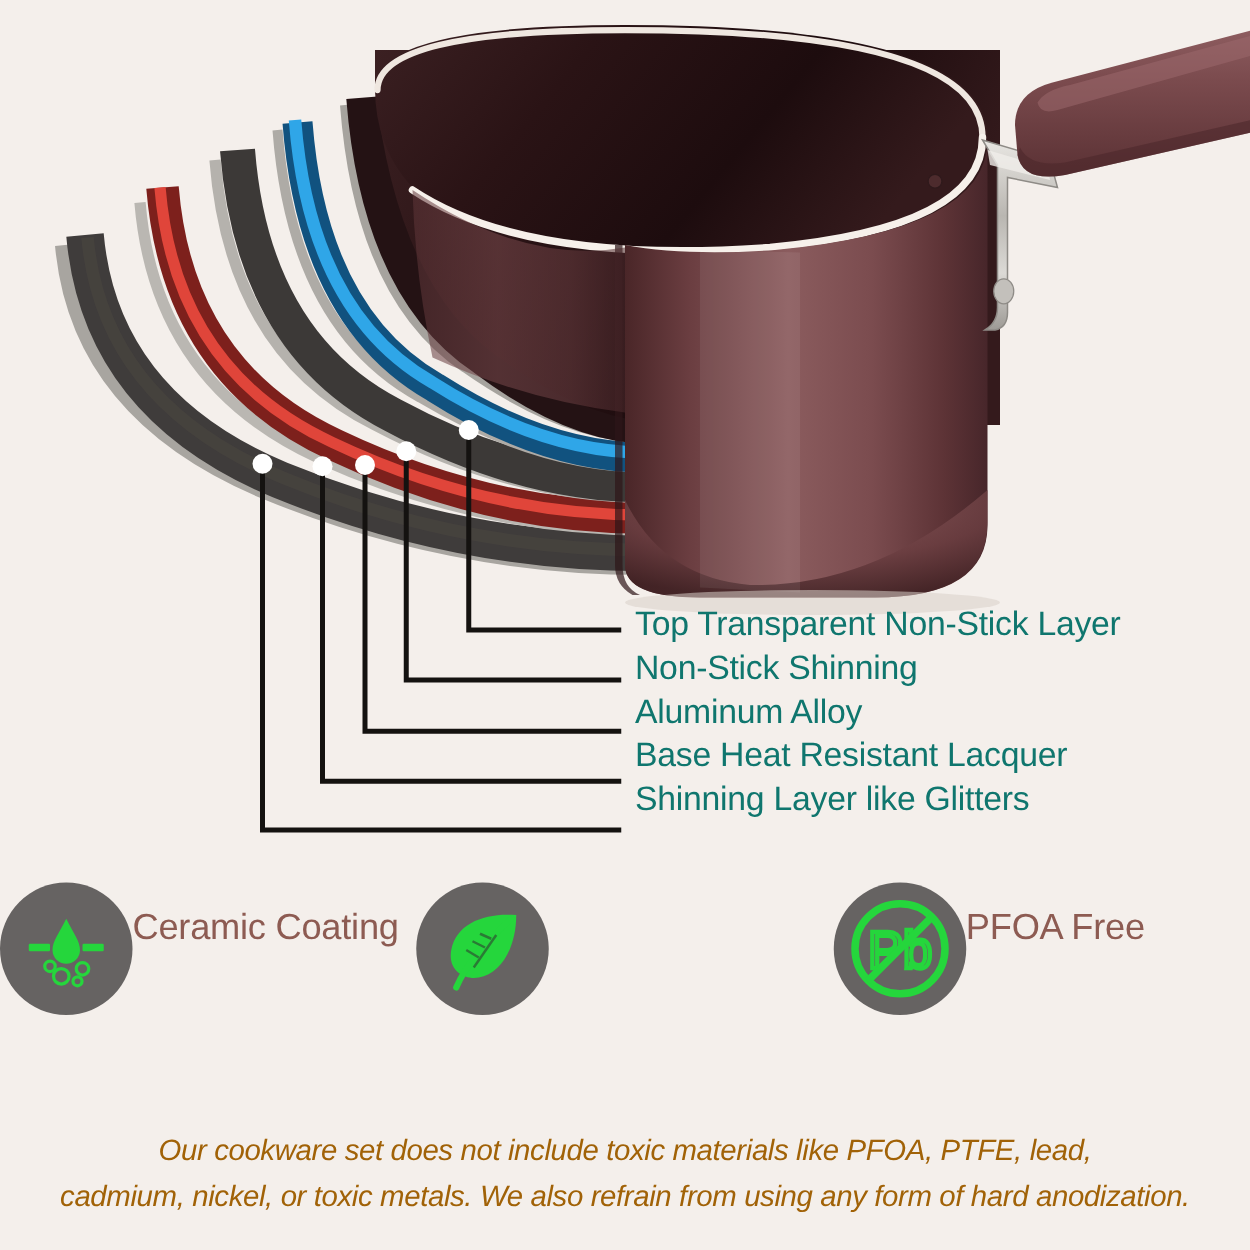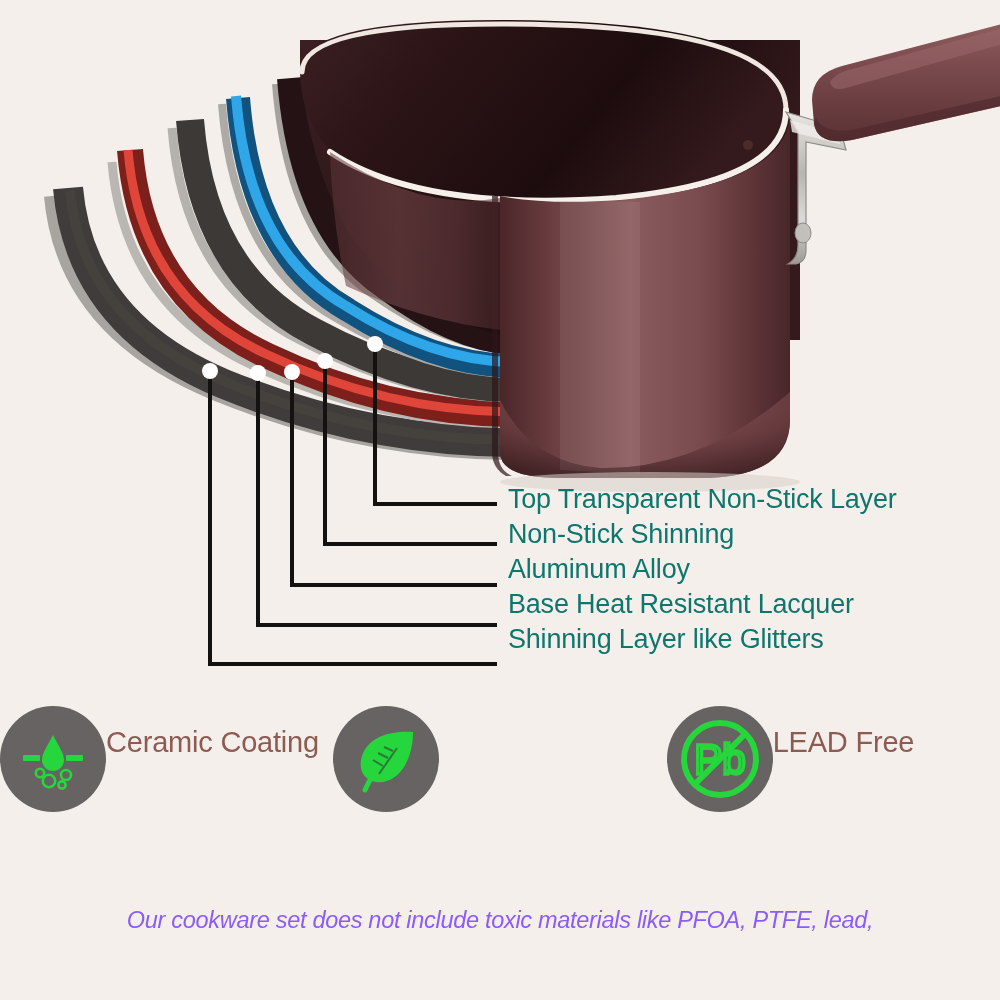--- a/index.html
+++ b/index.html
@@ -77,21 +77,21 @@
   }
 
   
   #disclaimer {
     position: absolute;
     left: 0; top: 902px; width: 1000px;
     text-align: center;
     font-style: italic;
     font-size: 23.5px;
     line-height: 37px;
-    color: #8b5cf6;
+    color: #a16207;
     letter-spacing: -0.3px;
   }
   #disclaimer .disclaimer-line { display: block; }
 </style>
 </head>
 <body>
 
 <div id="stage">
 
   <div id="product-illustration">
@@ -313,21 +313,22 @@
     </div>
 
     <div class="badge">
       <div class="badge-circle">
         <svg width="86" height="86" viewBox="0 0 86 86">
           <circle cx="43" cy="43" r="36" fill="none" stroke="#25d63c" stroke-width="6"></circle>
           <text x="43" y="58" text-anchor="middle" font-family="'Liberation Sans', sans-serif" font-size="42" fill="none" stroke="#25d63c" stroke-width="3.4">Pb</text>
           <line x1="17" y1="69" x2="69" y2="17" stroke="#25d63c" stroke-width="6"></line>
         </svg>
       </div>
-      <div class="badge-caption">LEAD Free</div>
+      <div class="badge-caption">PFOA Free</div>
     </div>
   </div>
 
   <div id="disclaimer">
     <span class="disclaimer-line">Our cookware set does not include toxic materials like PFOA, PTFE, lead,</span>
+    <span class="disclaimer-line">cadmium, nickel, or toxic metals. We also refrain from using any form of hard anodization.</span>
   </div>
 
 </div>
 
 </body></html>

